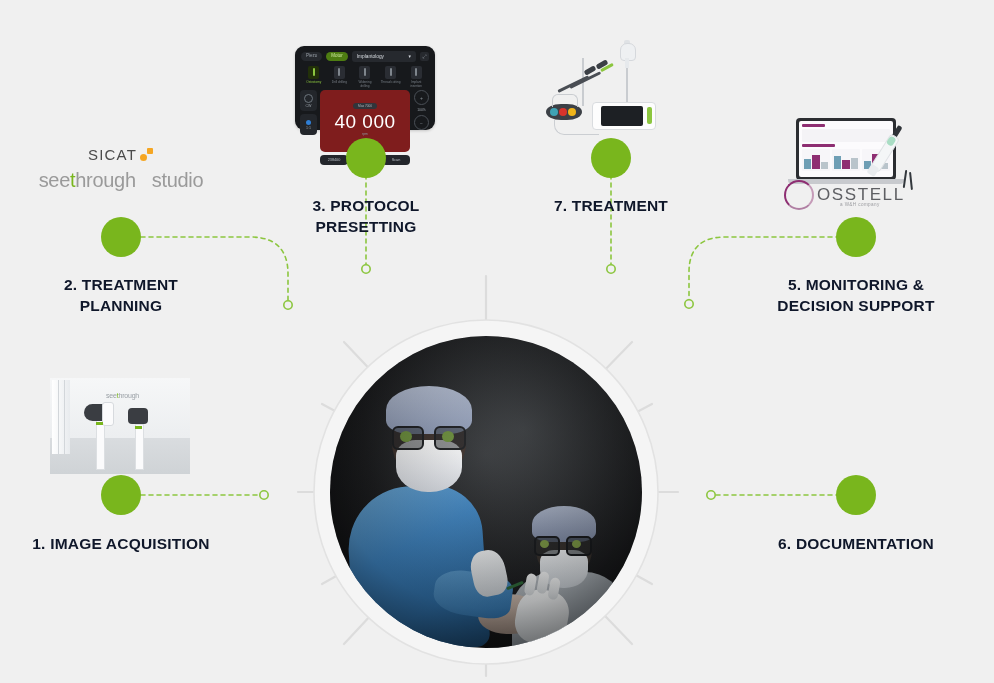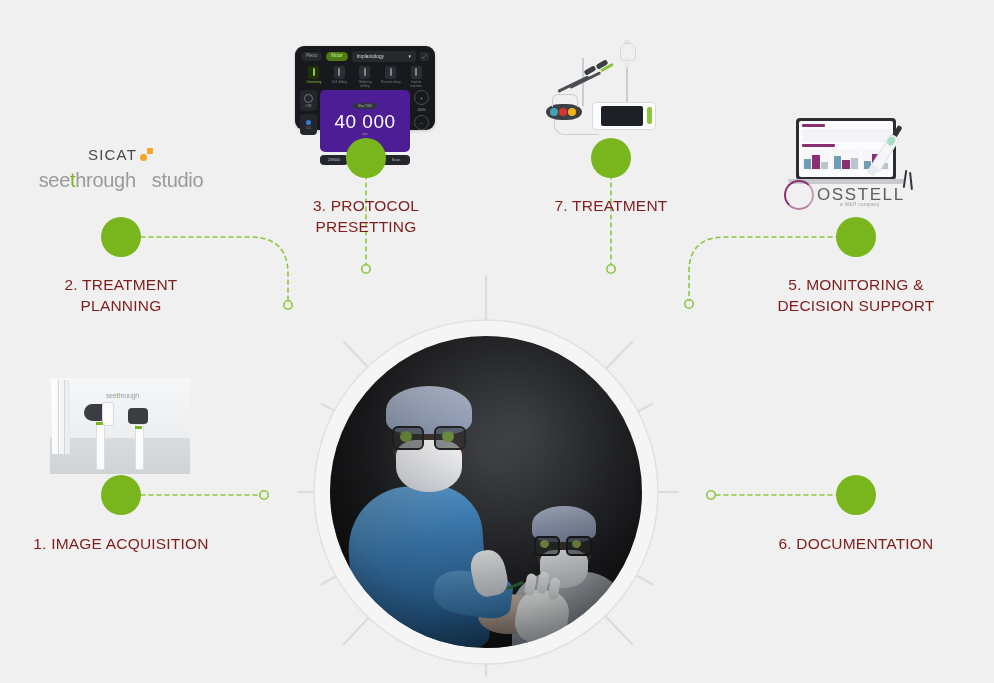--- a/index.html
+++ b/index.html
@@ -13,22 +13,22 @@
   #stage{position:relative;width:994px;height:683px;}
 
   .layer{position:absolute;left:0;top:0;width:994px;height:683px;}
   svg.layer{pointer-events:none;}
   .dot{
     position:absolute;width:40px;height:40px;border-radius:50%;
     background:#79b61d;
   }
   .caption{
     position:absolute;
-    color:#7f1d1d;
-    font-weight:normal;
+    color:#0f172a;
+    font-weight:bold;
     font-size:15.5px;
     letter-spacing:.2px;
     line-height:21px;
     text-align:center;
     white-space:pre-line;
   }
   .subcaption{
     position:absolute;
     color:#30343c;
     font-weight:bold;
@@ -87,21 +87,21 @@
   .dv-step.act .ic:after{background:#8cc63f;}
   .dv-step .lb{font-size:3.1px;color:#787f87;line-height:4px;margin-top:1px;}
   .dv-step.act .lb{color:#8cc63f;}
   .dv-body{display:flex;gap:3px;padding:0 5px 4px 5px;}
   .dv-side{width:17px;display:flex;flex-direction:column;gap:3px;}
   .dv-sbox{background:#23262b;border-radius:4px;height:21px;display:flex;flex-direction:column;
            align-items:center;justify-content:center;color:#9aa1a8;font-size:3.6px;gap:1px;}
   .dv-sbox .cir{width:7px;height:7px;border-radius:50%;border:1px solid #6d757d;}
   .dv-sbox .bd{width:5px;height:5px;border-radius:50%;background:#2f7fd6;}
   .dv-main{flex:1;}
-  .dv-read{background:#4c1d95;border-radius:5px;padding:3px 0 16px;text-align:center;}
+  .dv-read{background:#7f1d1d;border-radius:5px;padding:3px 0 16px;text-align:center;}
   .dv-read .tag{display:inline-block;background:#31353b;color:#aeb4ba;font-size:3.2px;
                 border-radius:5px;padding:1px 5px;}
   .dv-read .big{color:#fff;font-size:19px;font-weight:400;letter-spacing:.5px;line-height:21px;}
   .dv-read .unit2{color:#8d949b;font-size:3.4px;}
   .dv-btns{display:flex;gap:3px;margin-top:3px;}
   .dv-btn{flex:1;background:#23262b;border-radius:4px;color:#b9bfc5;font-size:3.8px;
           text-align:center;padding:3px 0;}
   .dv-right{width:17px;display:flex;flex-direction:column;gap:3px;align-items:center;}
   .dv-knob{width:13px;height:13px;border-radius:50%;border:1px solid #4a4f56;color:#868d95;
            font-size:5px;display:flex;align-items:center;justify-content:center;}

